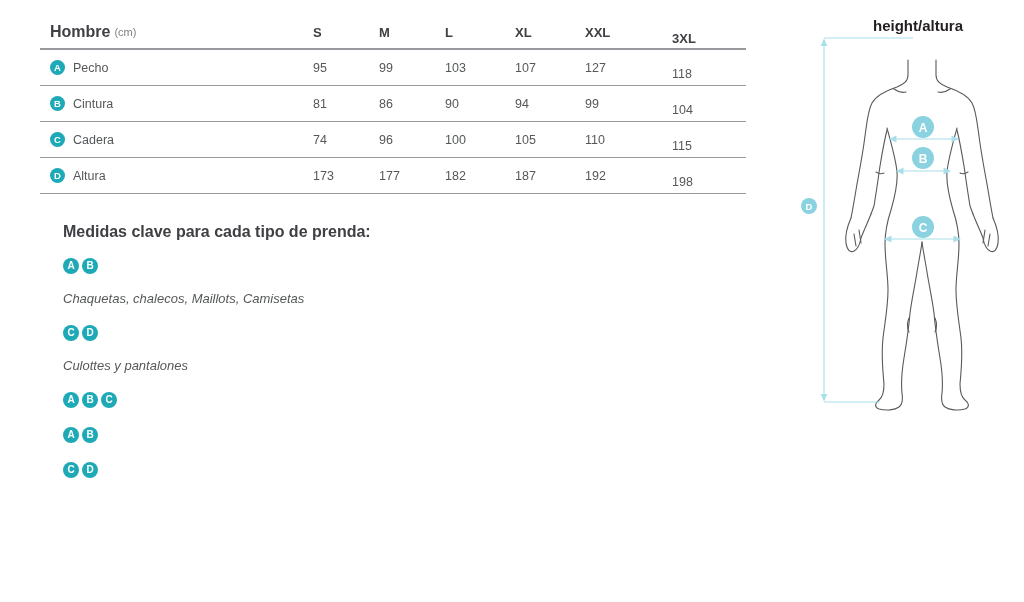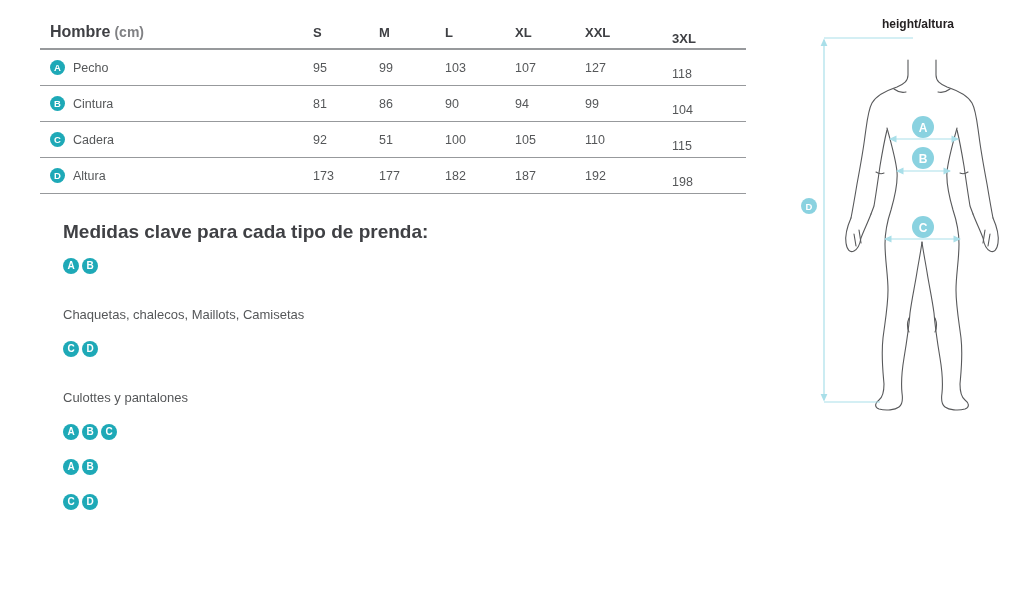--- a/index.html
+++ b/index.html
@@ -9,37 +9,37 @@
 
   
   .size-table { position:absolute; left:40px; top:16px; width:706px; color:#555759; font-size:12.5px; }
   .t-row { display:flex; align-items:center; height:36px; border-bottom:1.5px solid #97999c; }
   .t-row.t-head { height:34px; border-bottom-width:2px; }
   .cell { flex:0 0 auto; }
   .cell-label { width:273px; padding-left:10px; display:flex; align-items:center; }
   .c0,.c1 { width:66px; } .c2,.c3 { width:70px; } .c4 { width:87px; } .c5 { width:74px;margin-top:12px; }
   .t-head .cell { font-weight:bold; color:#3f4044; font-size:13px; }
   .t-title { font-weight:bold; color:#3f4044; font-size:16px; }
-  .t-unit { color:#808184; font-size:14px; font-weight:bold; margin-left:4px; }
+  .t-unit { color:#808184; font-size:11px; font-weight:normal; margin-left:4px; }
 
   .badge { width:15px; height:15px; border-radius:50%; background:#1ea9b7; color:#fff;
            font-size:9.5px; font-weight:bold; display:inline-flex; align-items:center;
            justify-content:center; margin-right:8px; flex:0 0 auto; line-height:1; }
 
   
   .measures { position:absolute; left:63px; top:224px; color:#555759; font-size:13px; }
-  .m-heading { font-weight:bold; color:#3f4044; font-size:19px; line-height:15px; }
+  .m-heading { font-weight:bold; color:#3f4044; font-size:16px; line-height:15px; }
   .badge-row { display:flex; gap:3px; margin-top:19px; }
   .badge-row .badge { width:16px; height:16px; font-size:10px; margin:0; }
-  .m-label { margin-top:33px; line-height:15px; }
+  .m-label { margin-top:17px; line-height:15px;font-style:italic; }
 
   
   .diagram { position:absolute; left:788px; top:0; width:236px; height:430px; }
   .diagram .caption { position:absolute; left:55px; top:17px; width:150px; text-align:center;
-                      font-size:12px; font-weight:600; color:#231f20; }
+                      font-size:15px; font-weight:600; color:#231f20; }
   .diagram svg { position:absolute; left:0; top:0; width:236px; height:430px; }
   .diagram svg text { font-family:"Liberation Sans", sans-serif; font-weight:bold; }
 </style>
 </head>
 <body>
 
 <div class="page">
 
   <div class="size-table">
     <div class="t-row t-head">
@@ -79,22 +79,22 @@
       <div class="cell c3">94</div>
       <div class="cell c4">99</div>
       <div class="cell c5">104</div>
     </div>
 
     <div class="t-row">
       <div class="cell cell-label">
         <span class="badge">C</span>
         <span>Cadera</span>
       </div>
-      <div class="cell c0">92</div>
-      <div class="cell c1">51</div>
+      <div class="cell c0">74</div>
+      <div class="cell c1">96</div>
       <div class="cell c2">100</div>
       <div class="cell c3">105</div>
       <div class="cell c4">110</div>
       <div class="cell c5">115</div>
     </div>
 
     <div class="t-row">
       <div class="cell cell-label">
         <span class="badge">D</span>
         <span>Altura</span>

